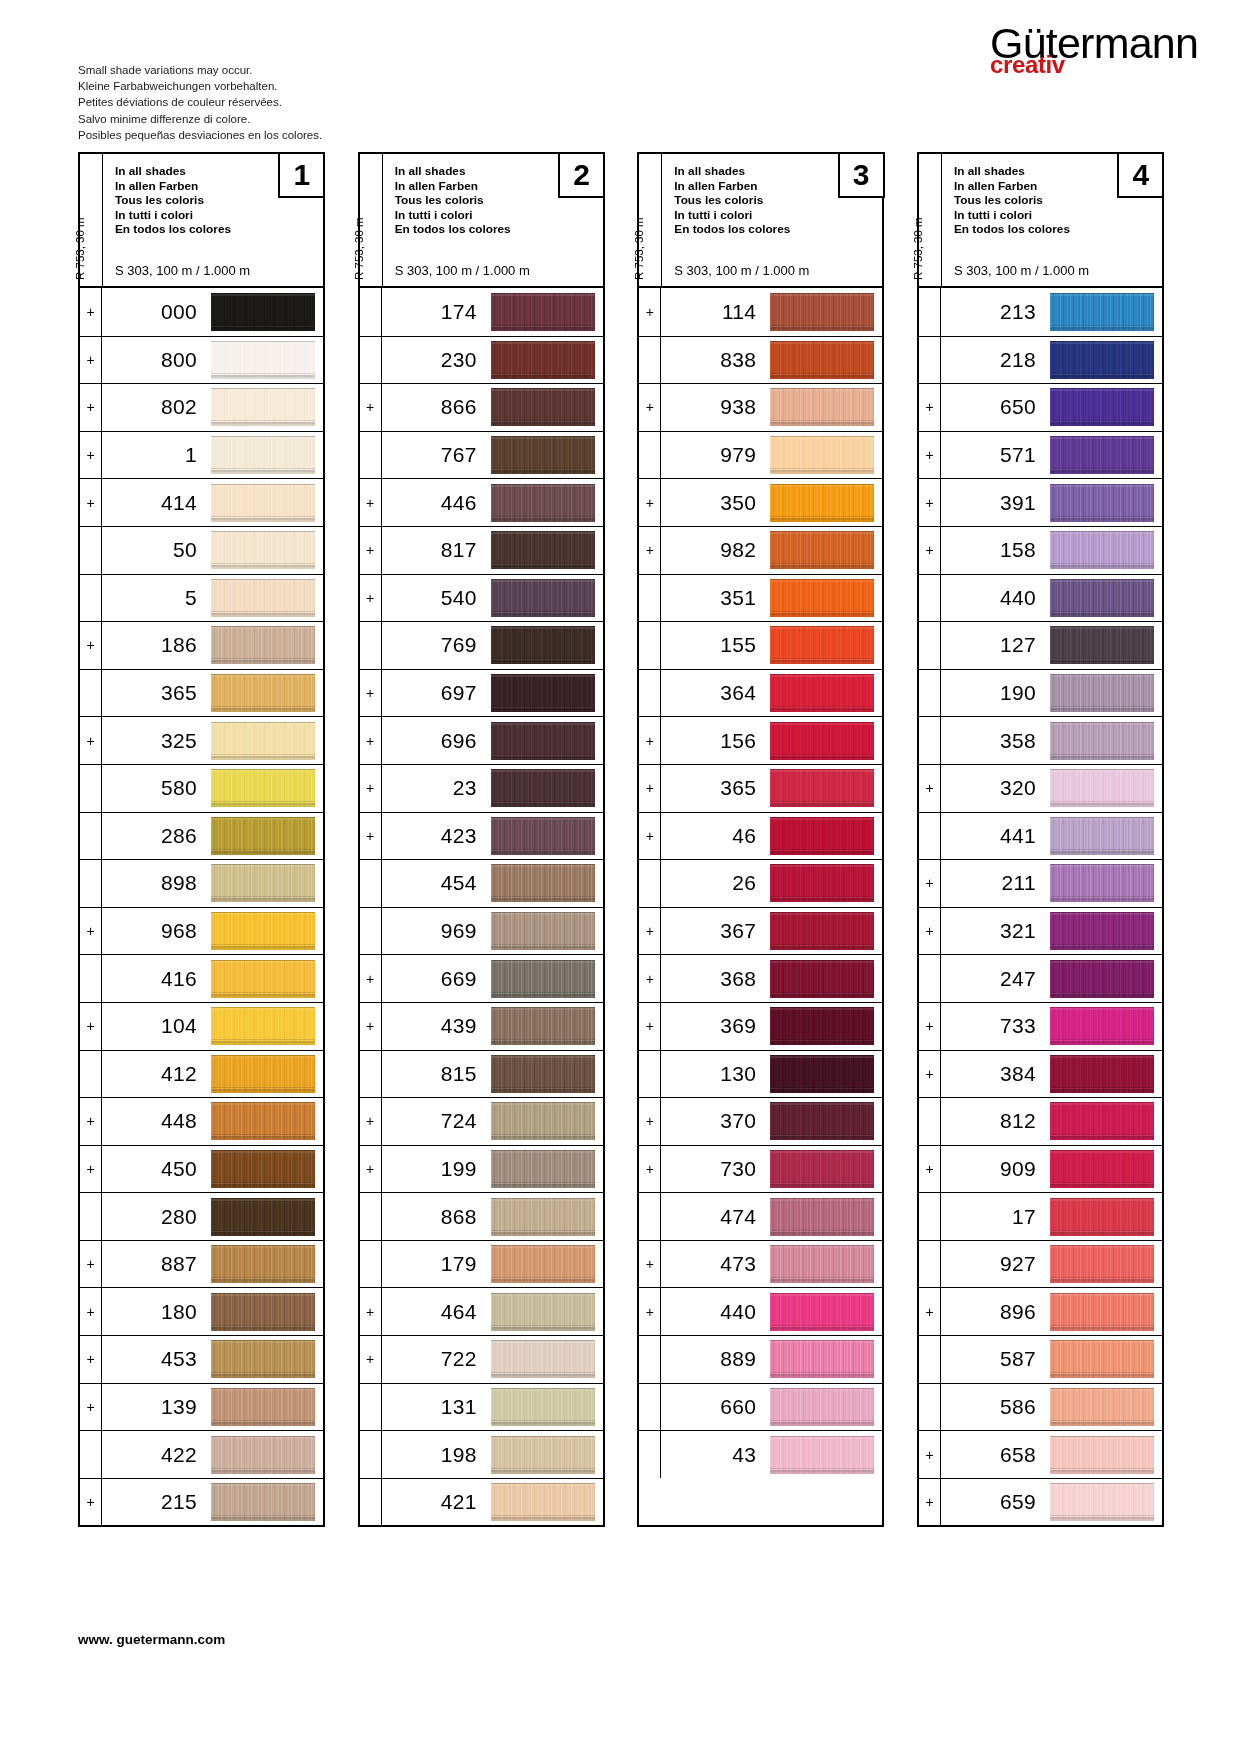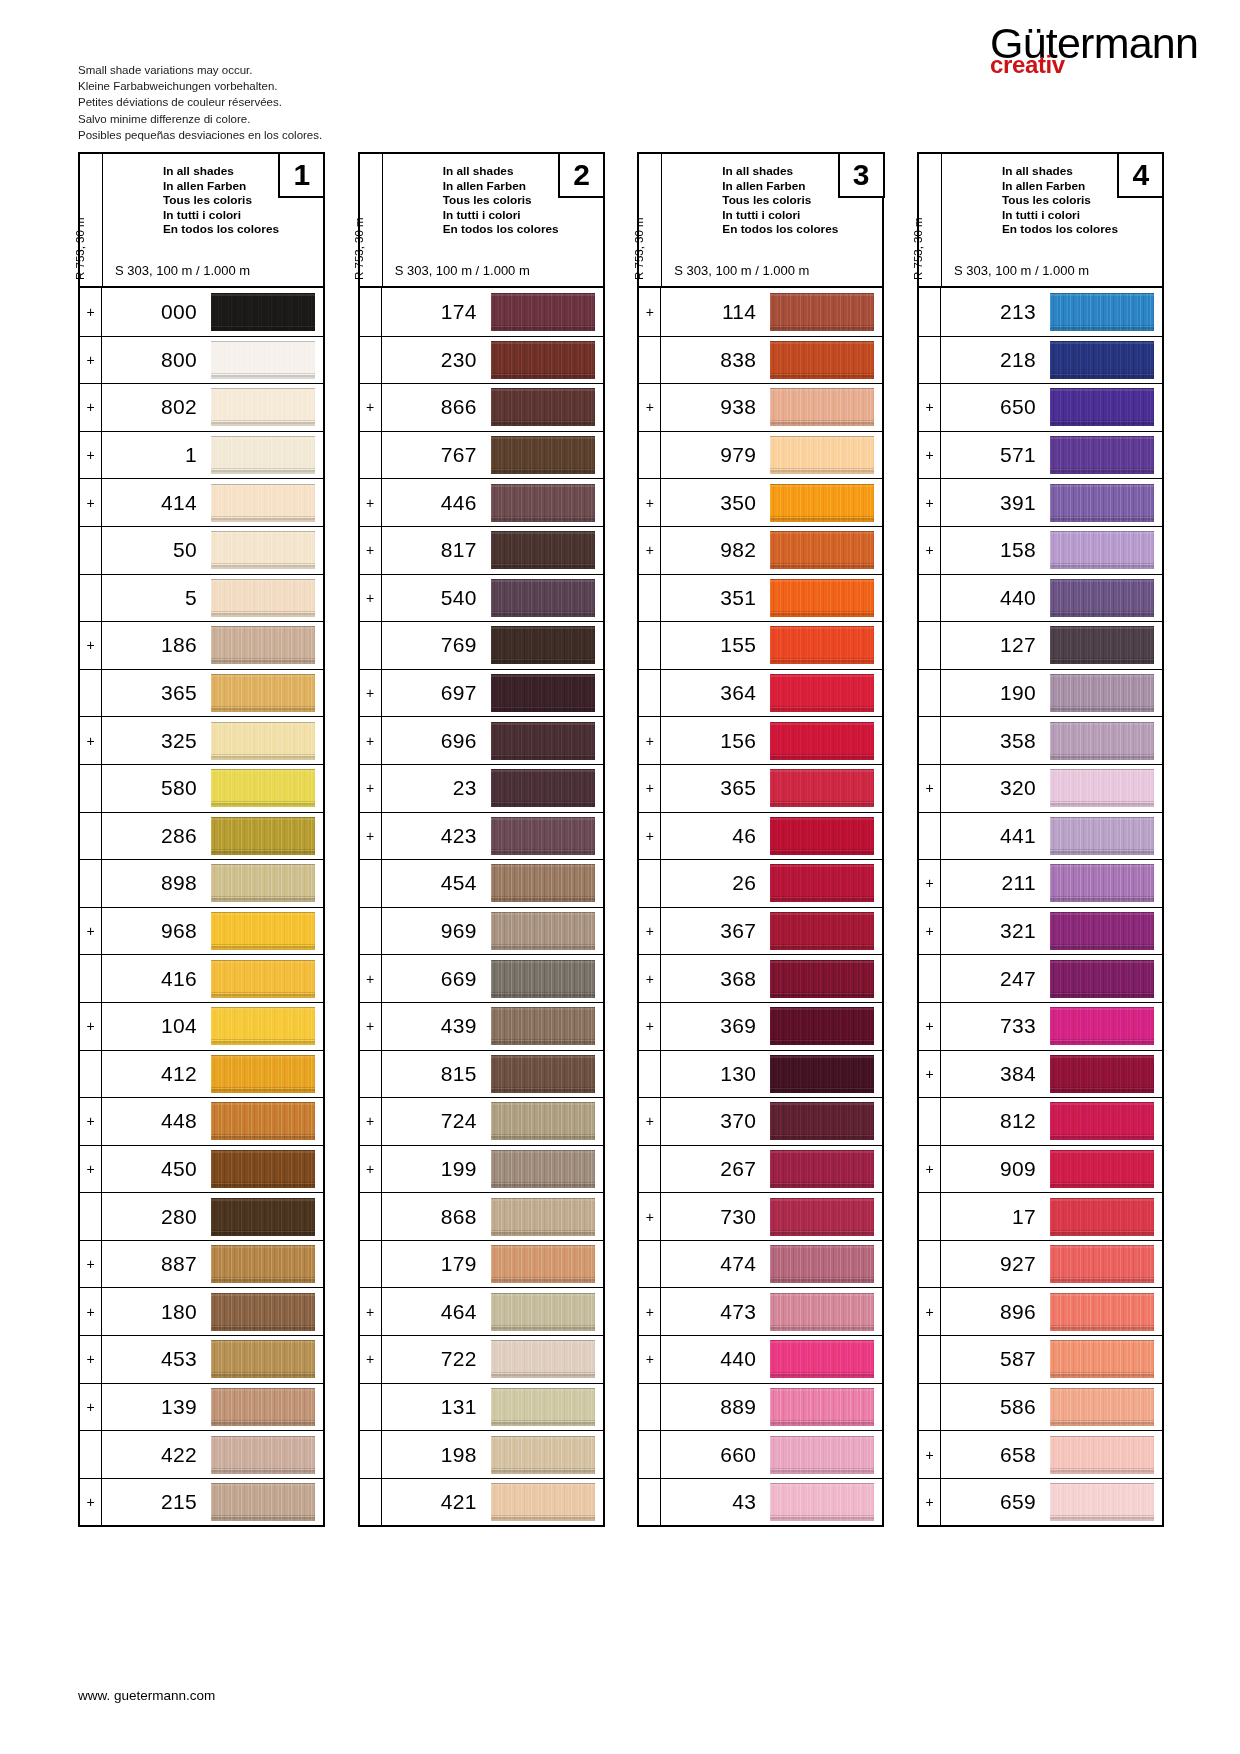--- a/index.html
+++ b/index.html
@@ -52,21 +52,20 @@
     transform:rotate(-90deg);
     white-space:nowrap;
     font-size:11.5px;
     margin-left:-5.5px;
   }
   .head-body{ flex:1; position:relative; }
   .langs{
     position:absolute; left:12px; top:10px;
     font-size:11.8px; line-height:14.6px; font-weight:bold;
     white-space:nowrap;
-    margin-left:48px;
   }
   .col-num{
     position:absolute; right:-2.4px; top:-2.4px;
     width:47px; height:46px;
     border:2.4px solid #000; box-sizing:border-box;
     font-size:30px; font-weight:bold;
     display:flex; align-items:center; justify-content:center;
     background:#fff;
   }
   .subhead{
@@ -129,22 +128,22 @@
       rgba(255,255,255,0.10) 1px, rgba(255,255,255,0.10) 3px,
       rgba(0,0,0,0.00) 3px, rgba(0,0,0,0.00) 32px,
       rgba(0,0,0,0.13) 32px, rgba(0,0,0,0.13) 33px,
       rgba(255,255,255,0.08) 33px, rgba(255,255,255,0.08) 34px,
       rgba(0,0,0,0.18) 34px, rgba(0,0,0,0.18) 36px,
       rgba(0,0,0,0.10) 36px);
   }
 
   
   #footer{
-    position:absolute; left:78px; top:1688px;
-    font-size:13.5px; font-weight:normal;
+    position:absolute; left:78px; top:1632px;
+    font-size:13.5px; font-weight:bold;
   }
 </style>
 </head>
 <body>
 
 <div id="disclaimer">
   <div>Small shade variations may occur.</div>
   <div>Kleine Farbabweichungen vorbehalten.</div>
   <div>Petites déviations de couleur réservées.</div>
   <div>Salvo minime differenze di colore.</div>
@@ -702,27 +701,20 @@
           </div>
         </div>
         <div class="row">
           <div class="plus">+</div>
           <div class="num">370</div>
           <div class="sw-cell">
             <div class="sw" style="background: rgb(94, 34, 50);"></div>
           </div>
         </div>
         <div class="row">
-          <div class="plus"></div>
-          <div class="num">267</div>
-          <div class="sw-cell">
-            <div class="sw" style="background: rgb(155, 34, 70);"></div>
-          </div>
-        </div>
-        <div class="row">
           <div class="plus">+</div>
           <div class="num">730</div>
           <div class="sw-cell">
             <div class="sw" style="background: rgb(171, 43, 76);"></div>
           </div>
         </div>
         <div class="row">
           <div class="plus"></div>
           <div class="num">474</div>
           <div class="sw-cell">

